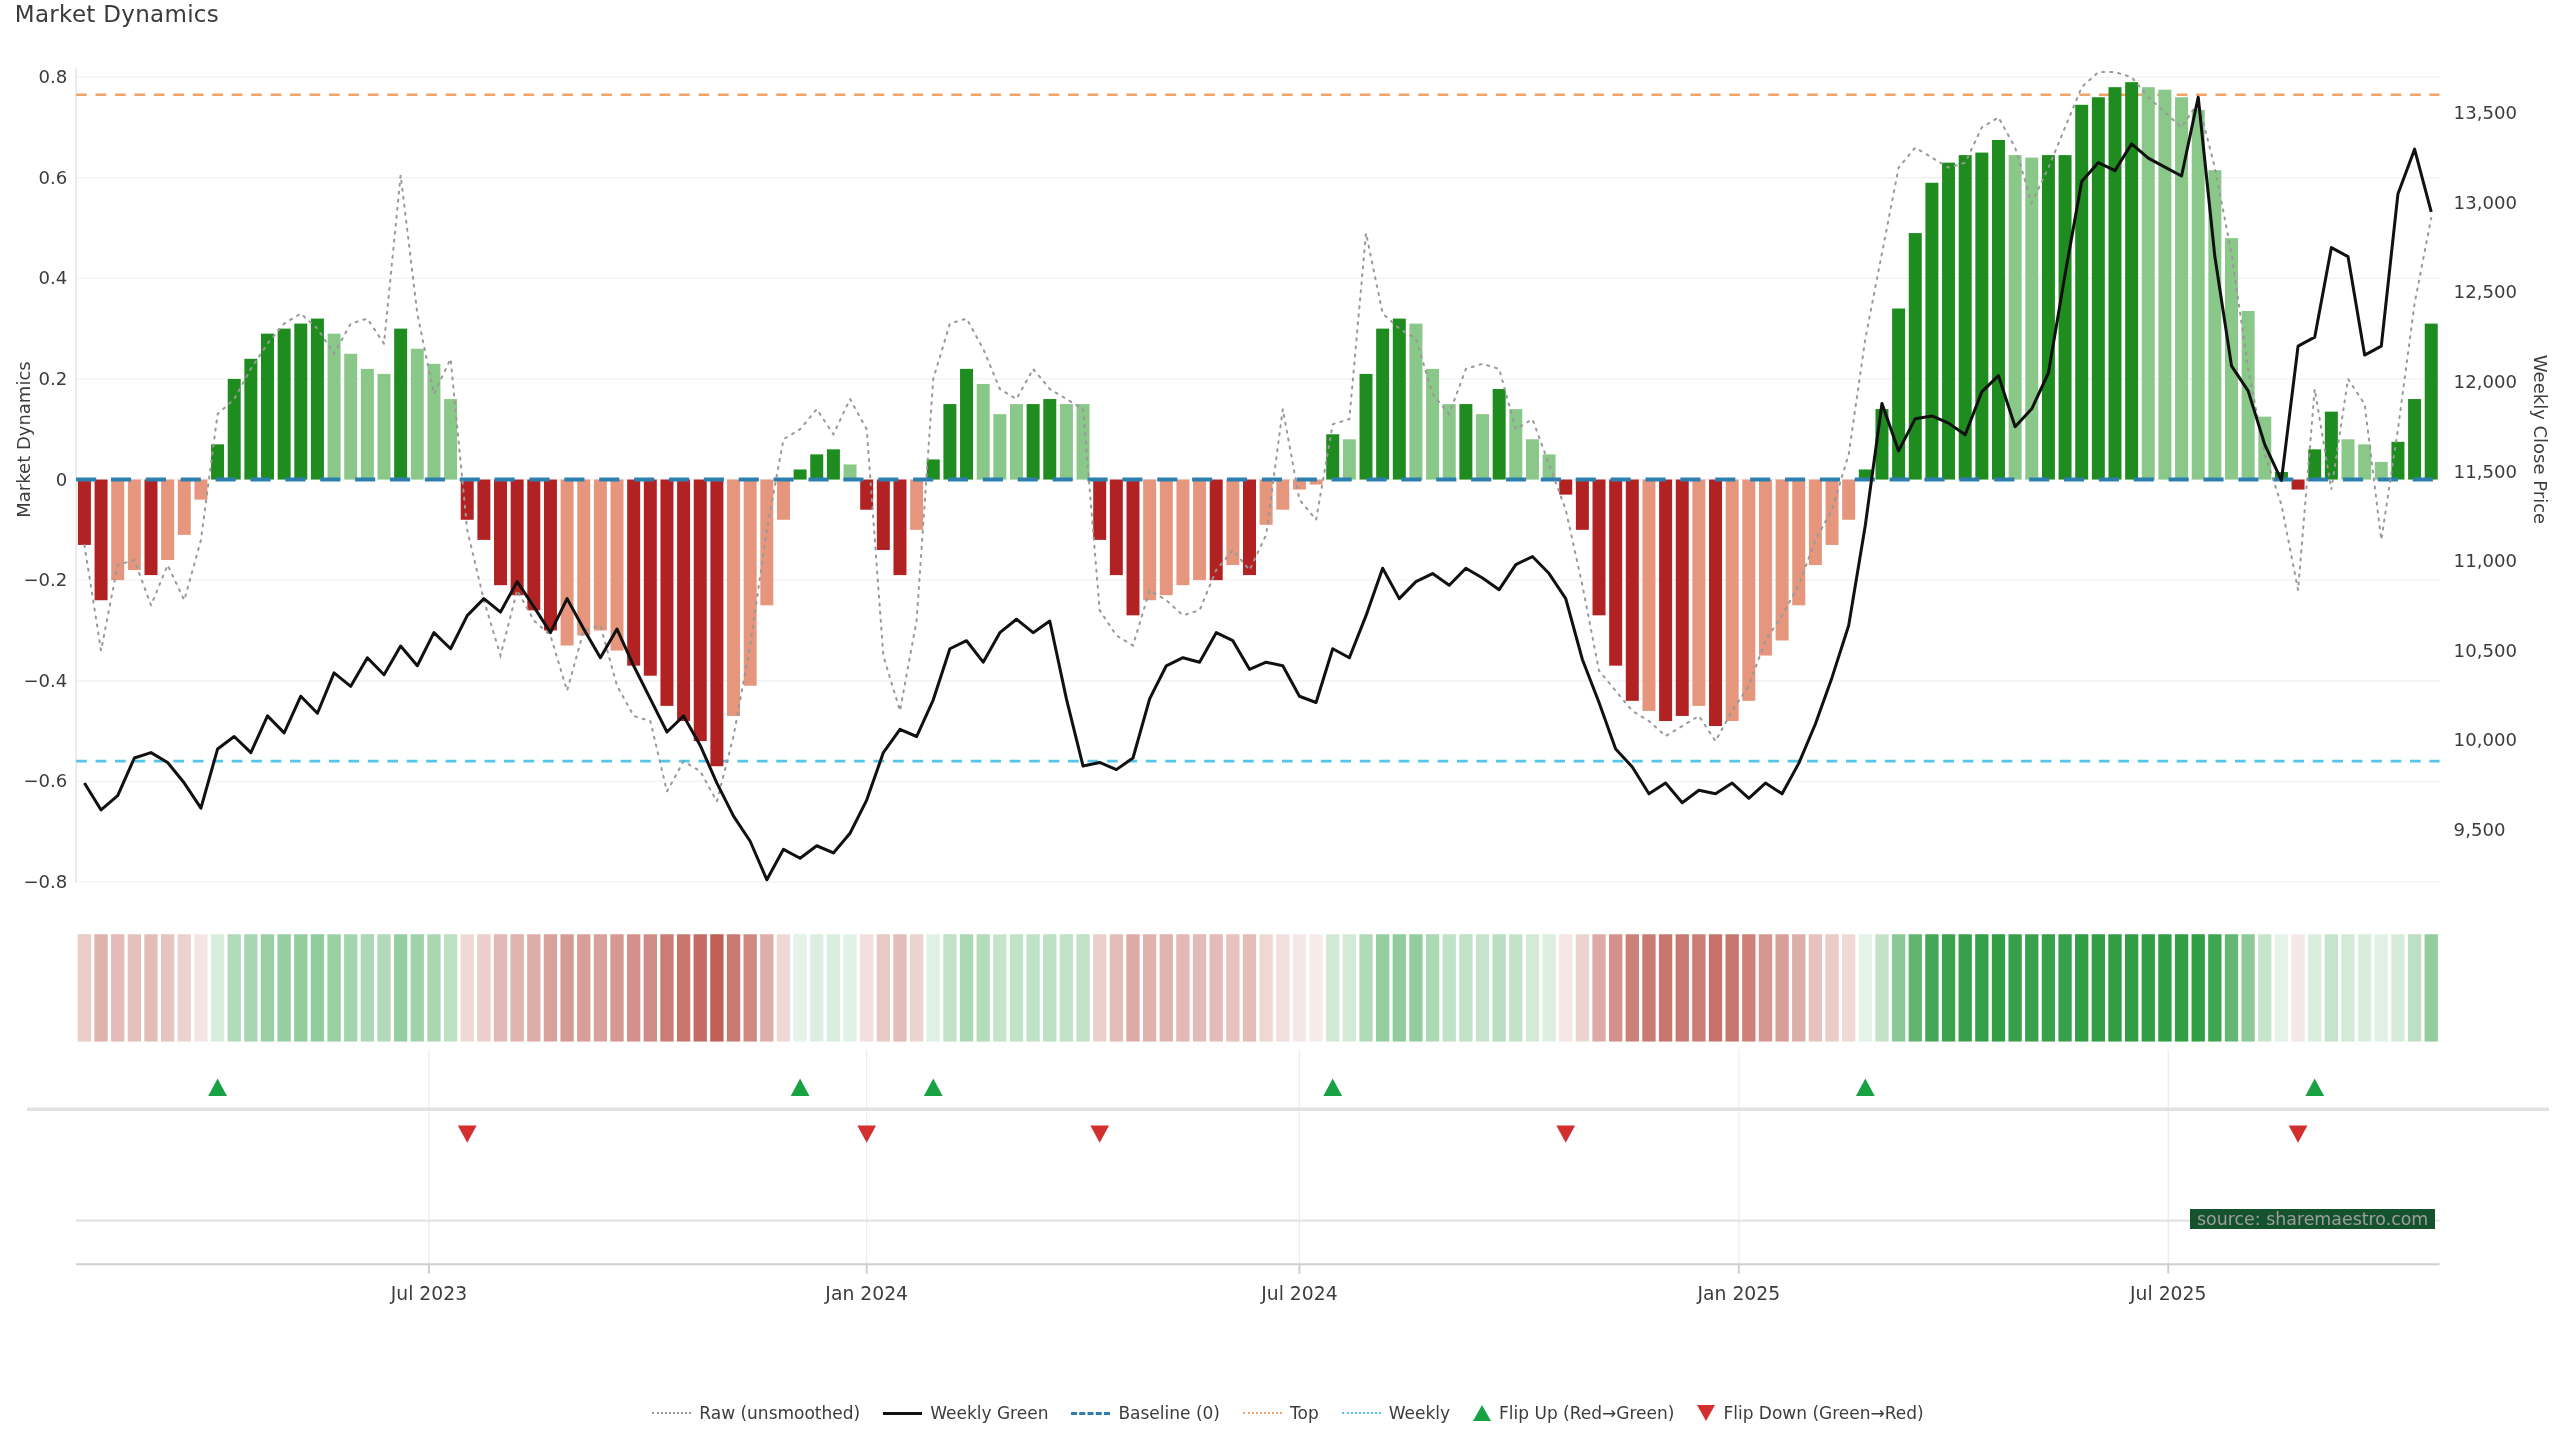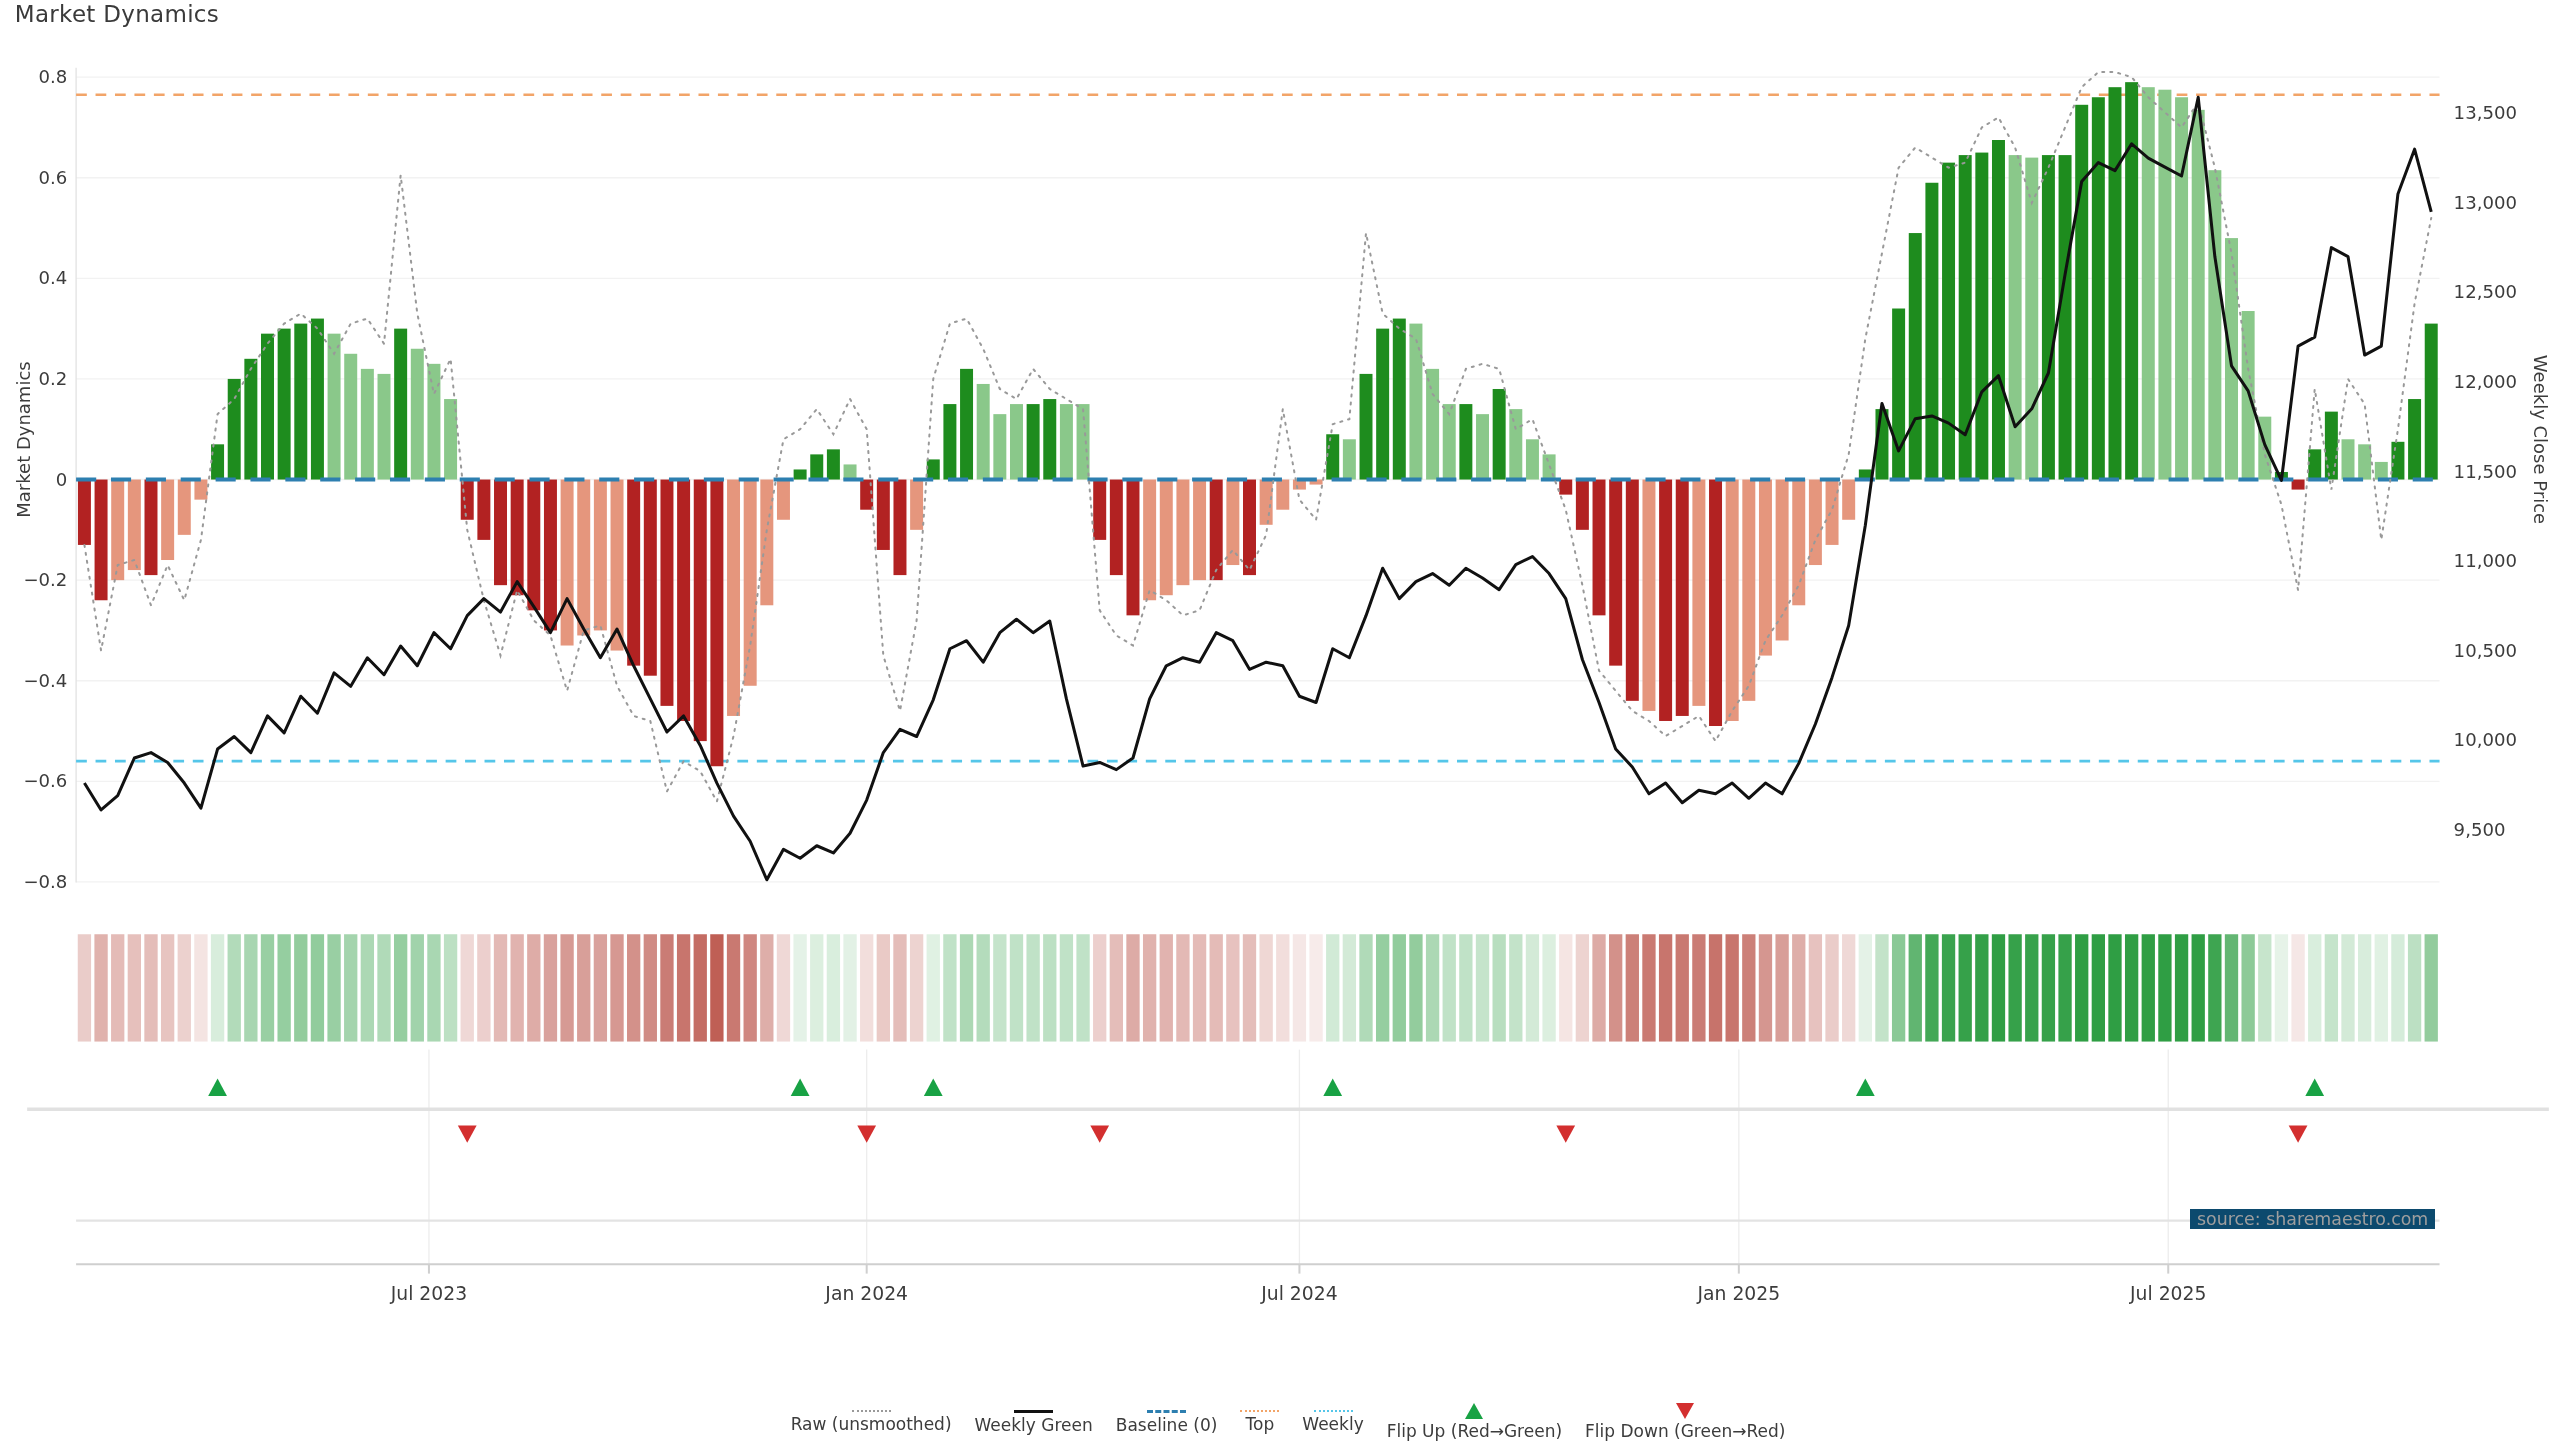--- a/index.html
+++ b/index.html
@@ -4,25 +4,25 @@
 <style>
   html,body{margin:0;padding:0;background:#ffffff;}
   body{width:2576px;height:1449px;position:relative;overflow:hidden;
        font-family:"DejaVu Sans","Liberation Sans",sans-serif;}
   .fig{position:absolute;inset:0;border-radius:12px;}
   h1.title{position:absolute;left:14.8px;top:1.3px;font-size:23px;font-weight:500;
            color:#3a3a3a;margin:0;letter-spacing:0.3px;}
   .yaxis-title{position:absolute;font-size:18px;color:#3c3c3c;white-space:nowrap;}
   .yaxis-title.left{left:-64px;top:429px;transform:rotate(-90deg);transform-origin:center;width:174px;text-align:center;}
   .yaxis-title.right{right:-51px;top:429px;transform:rotate(90deg);transform-origin:center;width:174px;text-align:center;}
-  .source{position:absolute;right:141px;top:1209px;font-size:17.4px;color:#9e9e9e;background:#0c4a6e;padding:0 6.7px;}
+  .source{position:absolute;right:141px;top:1209px;font-size:17.4px;color:#9e9e9e;background:#14532d;padding:0 6.7px;}
   svg#chart{position:absolute;left:0;top:0;}
   .legend{position:absolute;left:0;right:0;top:1403px;display:flex;justify-content:center;
           align-items:center;gap:23px;font-size:17px;color:#3c3c3c;}
-  .legend .item{display:flex;align-items:center;gap:2px;flex-direction:column;}
+  .legend .item{display:flex;align-items:center;gap:8px;}
   .sw{display:inline-block;width:39px;height:0;}
   .sw.raw{border-top:2px dotted #999999;}
   .sw.close{border-top:3.4px solid #111111;}
   .sw.baseline{border-top:3.4px dashed #2d7fb0;}
   .sw.top{border-top:2.7px dotted #f2a468;}
   .sw.bottom{border-top:2.7px dotted #55c6e9;}
   .tri{display:inline-block;width:0;height:0;}
   .tri.up{border-left:9.4px solid transparent;border-right:9.4px solid transparent;border-bottom:16px solid #18a244;}
   .tri.down{border-left:9.4px solid transparent;border-right:9.4px solid transparent;border-top:16px solid #d32f2f;}
 </style>

